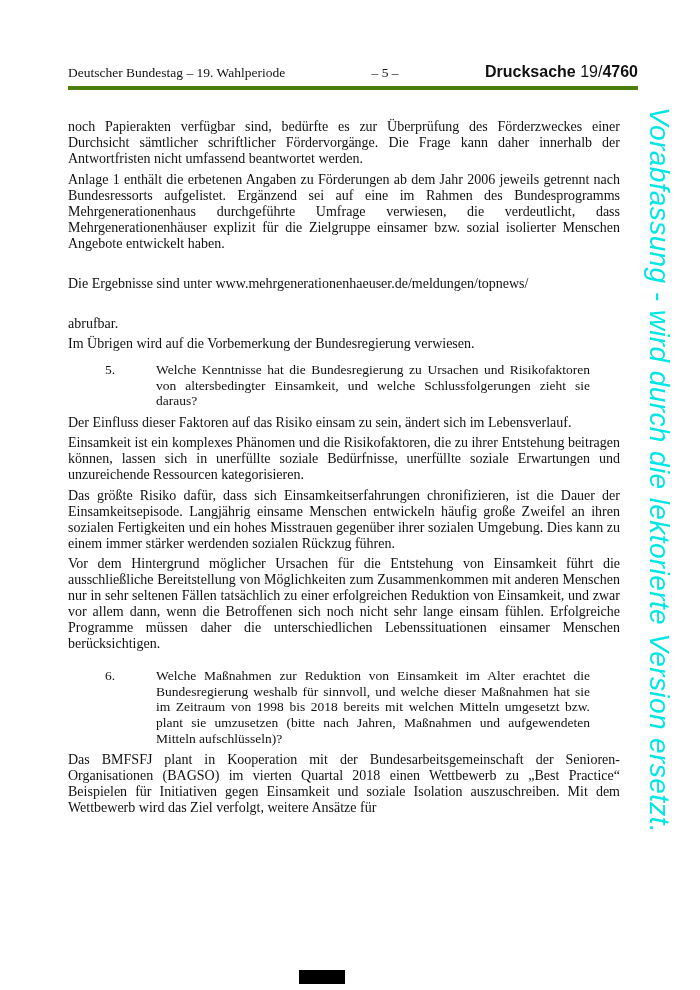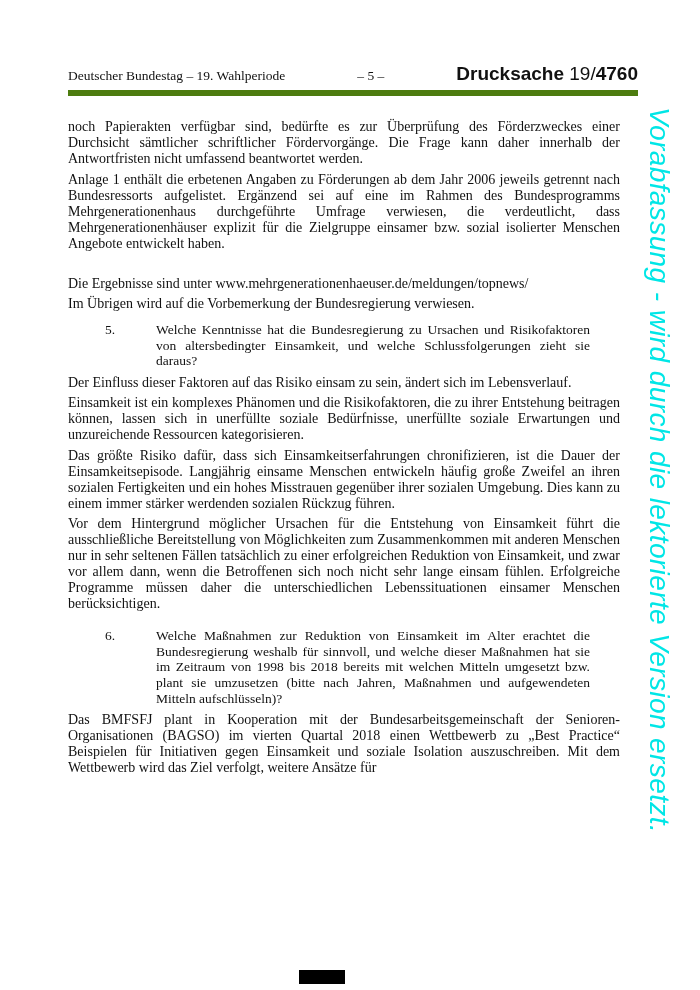--- a/index.html
+++ b/index.html
@@ -9,30 +9,30 @@
     margin:0 auto;
     background:#ffffff;
     font-family:"Liberation Serif", serif;
     color:#111;
     overflow:hidden;
   }
   
   .header{
     position:absolute;top:63px;left:68px;width:570px;
     display:flex;align-items:baseline;
-    border-bottom:6px solid #4d7c0f;
+    border-bottom:4px solid #4d7c0f;
     padding-bottom:5px;
     font-size:13.5px;
   }
   .header-left{white-space:nowrap;}
   .header-center{flex:1;text-align:center;}
   .header-right{
     white-space:nowrap;
     font-family:"Liberation Sans", sans-serif;
-    font-size:19px;font-weight:bold;
+    font-size:16px;font-weight:bold;
   }
   .header-right .thin{font-weight:normal;}
   
   .watermark{
     position:absolute;left:676px;top:107px;
     transform:rotate(90deg);transform-origin:0 0;
     font-family:"Liberation Sans", sans-serif;
     font-style:italic;
     font-size:28px;line-height:34px;
     white-space:nowrap;
@@ -78,20 +78,21 @@
 
   <div class="watermark" style="color: rgb(0, 230, 230);">Vorabfassung - wird durch die lektorierte Version ersetzt.</div>
 
   <div class="body">
 
     <p>noch Papierakten verfügbar sind, bedürfte es zur Überprüfung des Förderzweckes einer Durchsicht sämtlicher schriftlicher Fördervorgänge. Die Frage kann daher innerhalb der Antwortfristen nicht umfassend beantwortet werden.</p>
     <p>Anlage 1 enthält die erbetenen Angaben zu Förderungen ab dem Jahr 2006 jeweils getrennt nach Bundesressorts aufgelistet. Ergänzend sei auf eine im Rahmen des Bundesprogramms Mehrgenerationenhaus durchgeführte Umfrage verwiesen, die verdeutlicht, dass Mehrgenerationenhäuser explizit für die Zielgruppe einsamer bzw. sozial isolierter Menschen Angebote entwickelt haben.</p>
 
     <p class="url-block">
       <span class="url-line">Die Ergebnisse sind unter www.mehrgenerationenhaeuser.de/meldungen/topnews/</span>
+      <span class="url-line">abrufbar.</span>
     </p>
 
     <p>Im Übrigen wird auf die Vorbemerkung der Bundesregierung verwiesen.</p>
 
     <div class="question">
       <span class="qnum">5.</span>
       <span class="qtext">Welche Kenntnisse hat die Bundesregierung zu Ursachen und Risikofaktoren von altersbedingter Einsamkeit, und welche Schlussfolgerungen zieht sie daraus?</span>
     </div>
 
     <p>Der Einfluss dieser Faktoren auf das Risiko einsam zu sein, ändert sich im Lebensverlauf.</p>

